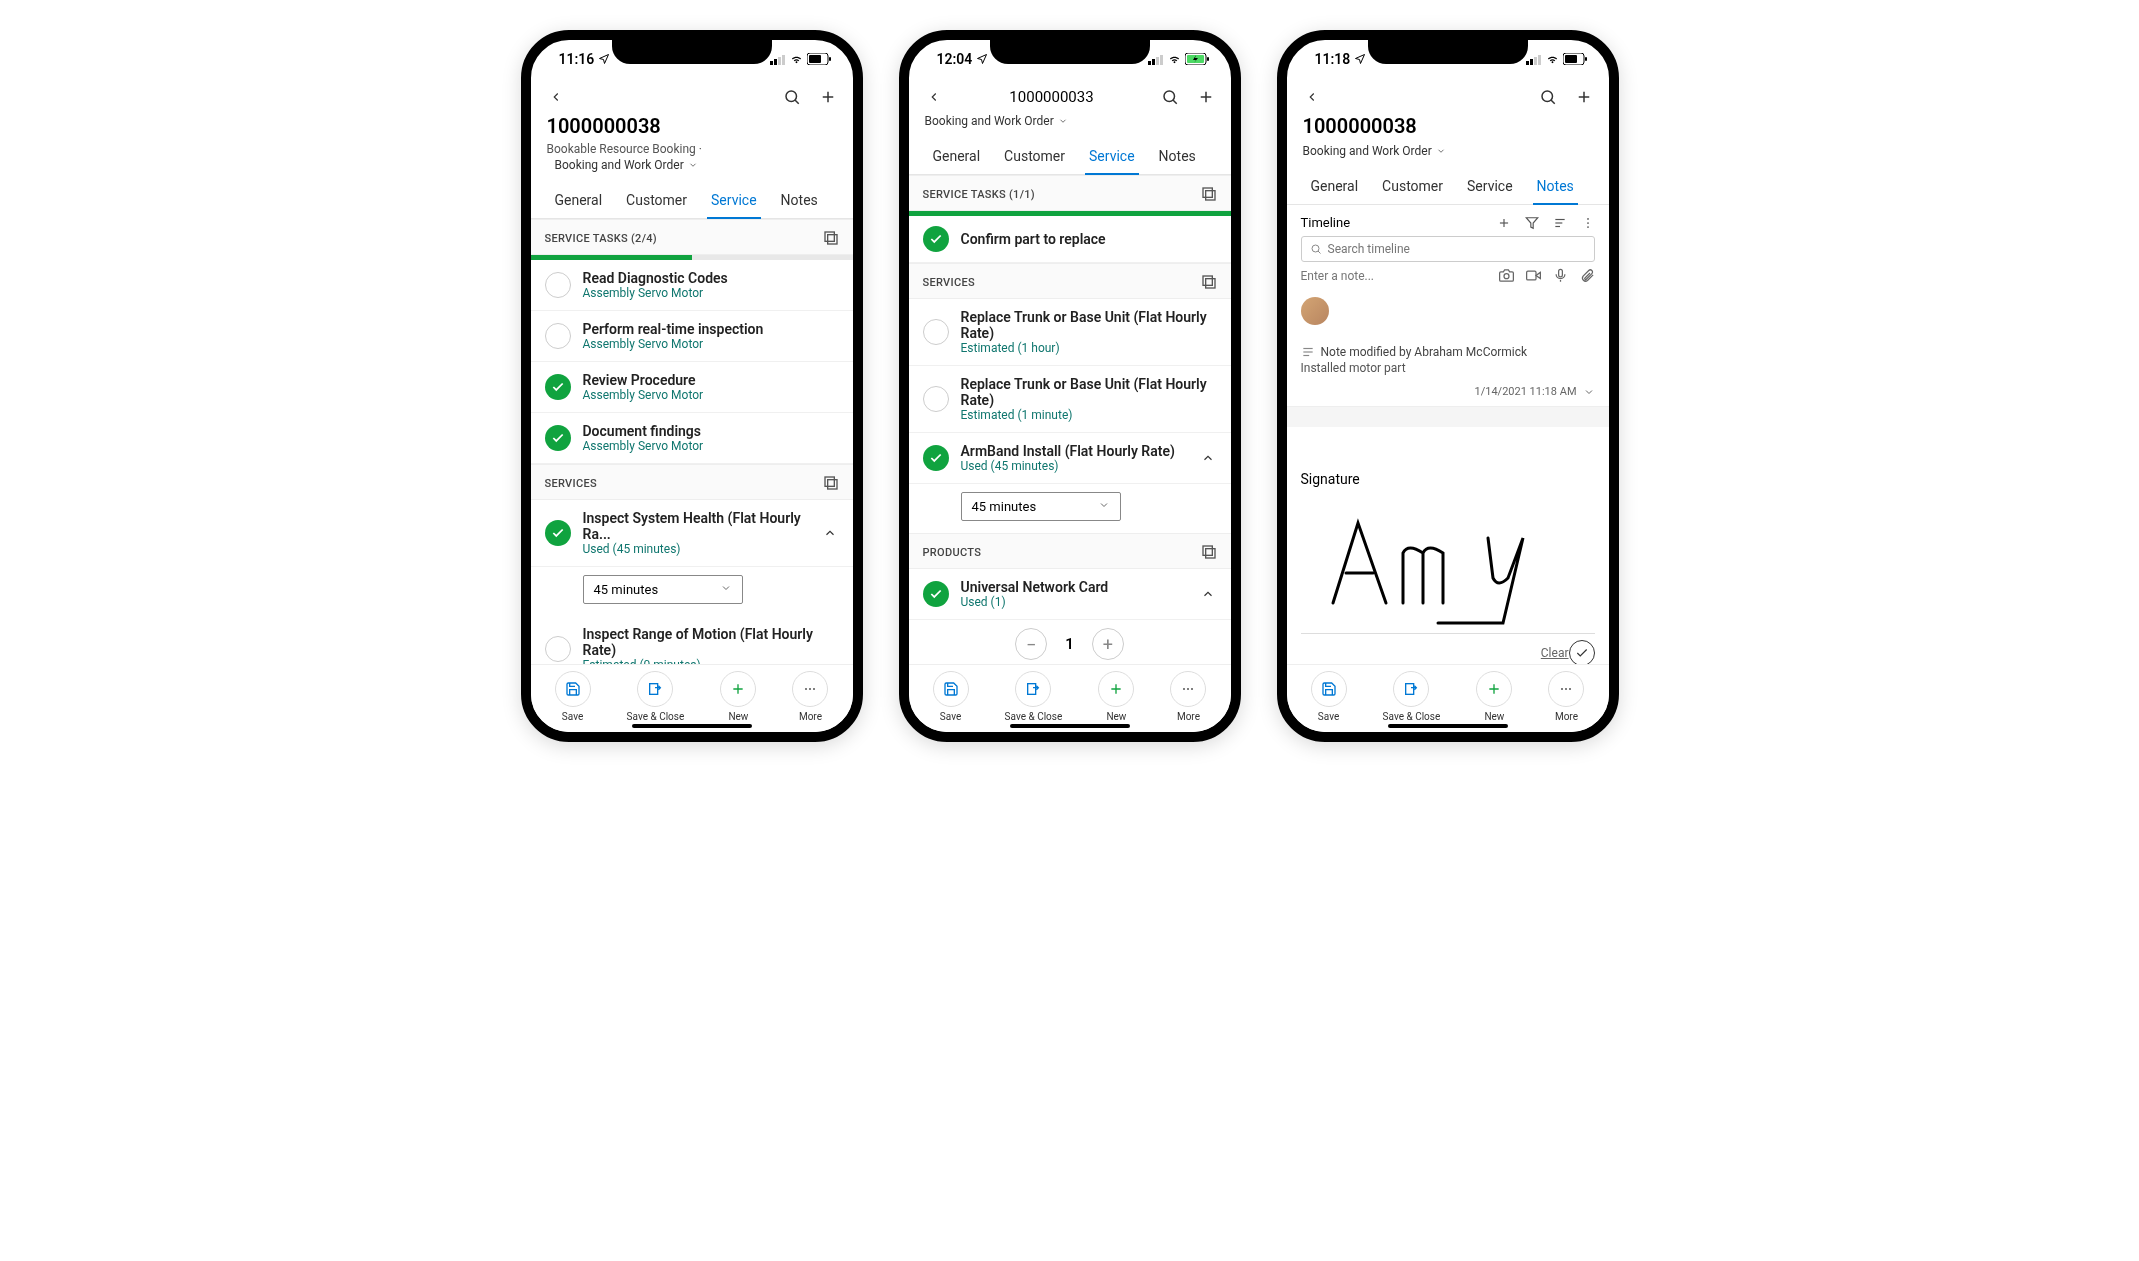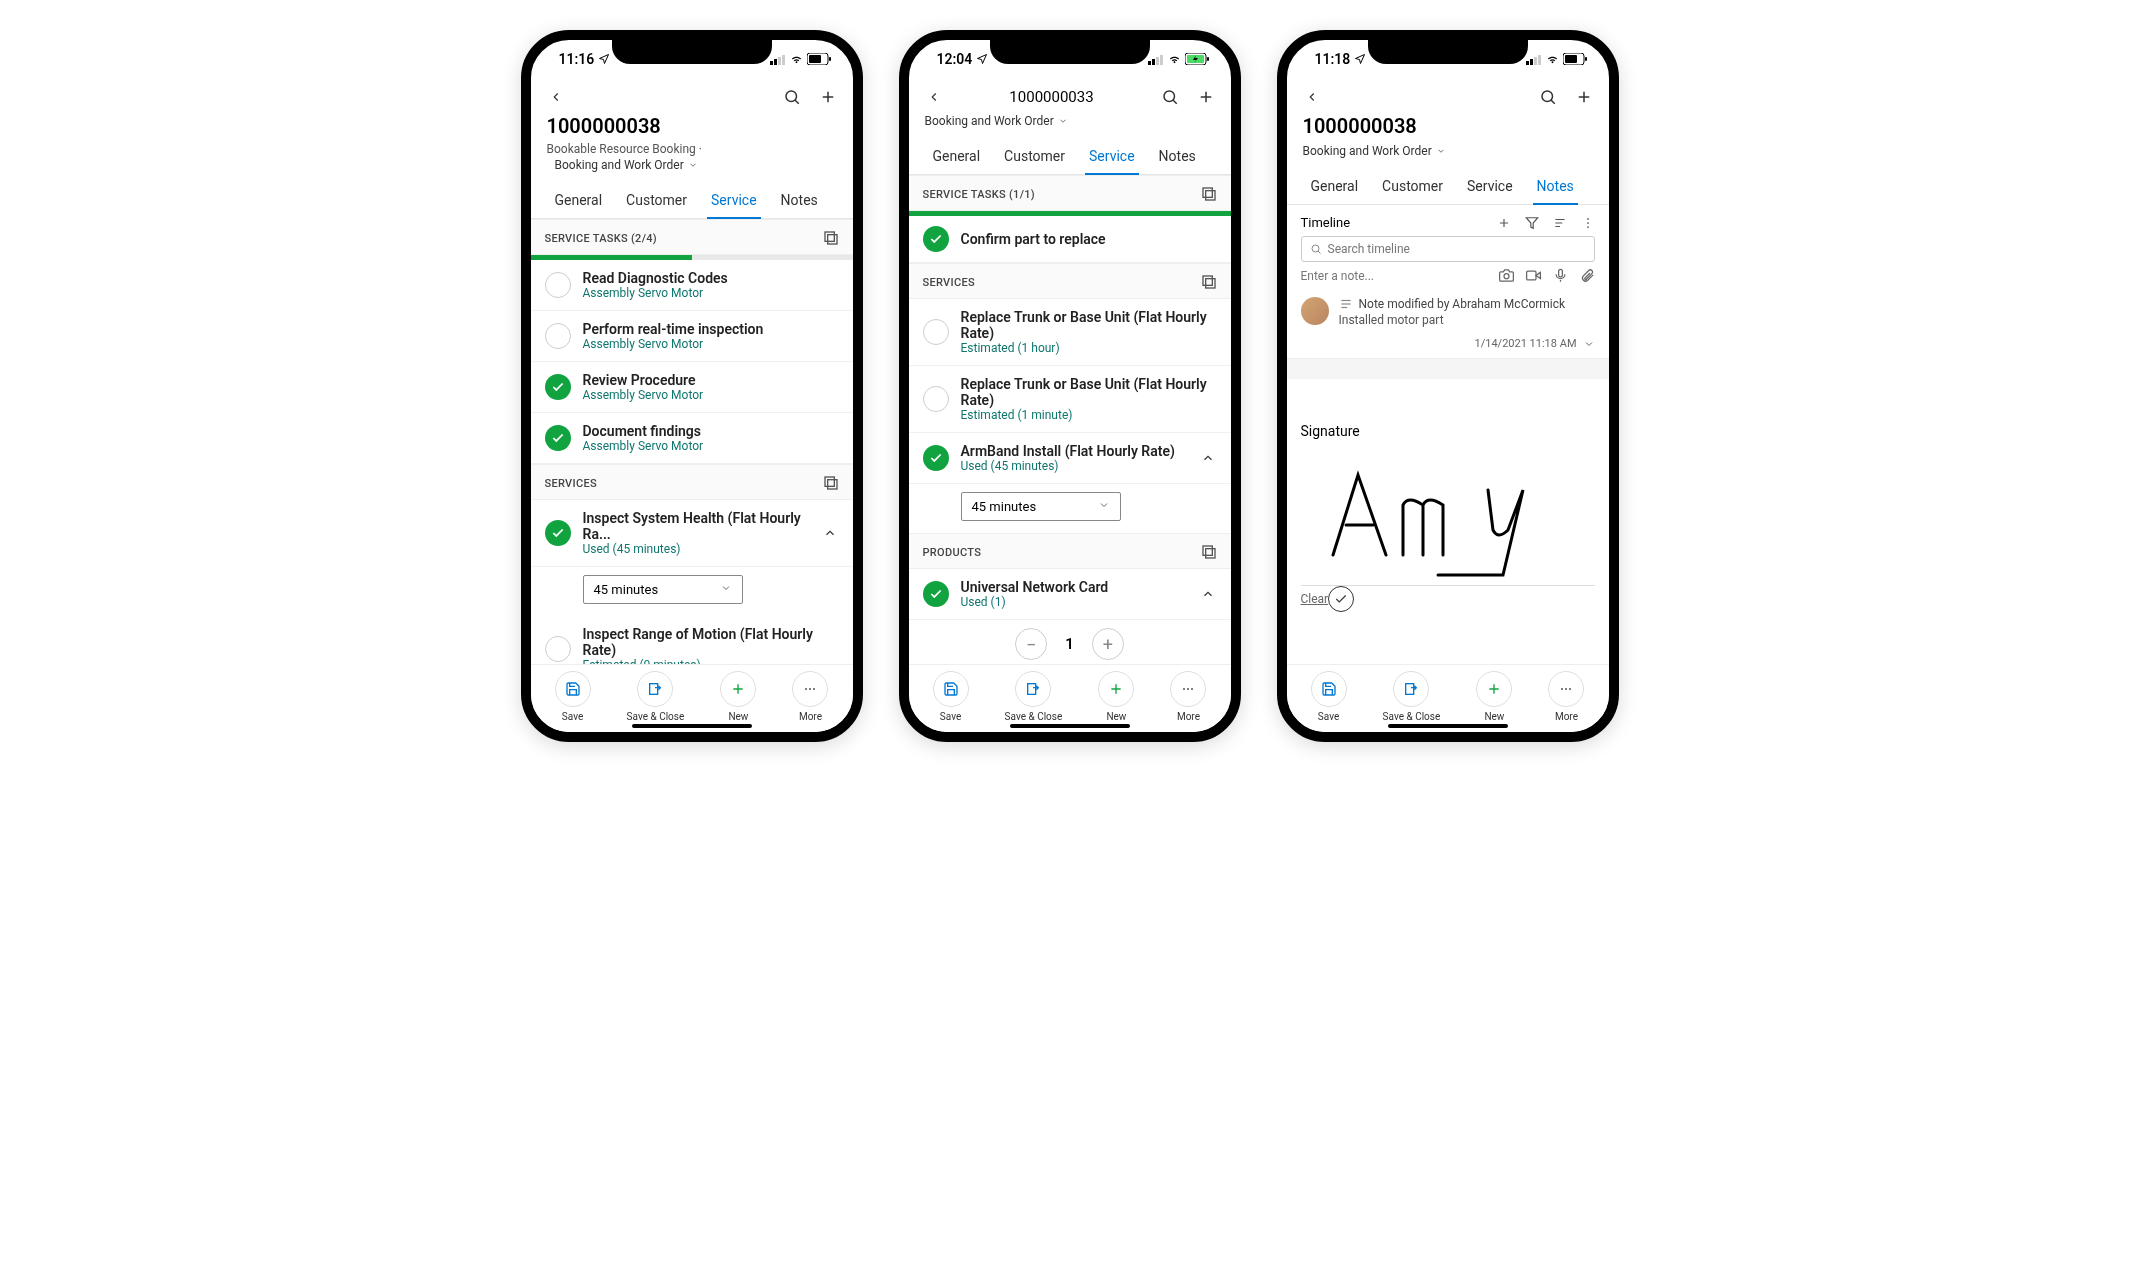--- a/index.html
+++ b/index.html
@@ -250,22 +250,23 @@
     display: flex;
     align-items: center;
     justify-content: space-between;
     padding: 6px 14px;
     font-size: 12px;
     color: #777;
   }
   .note-icons { display: flex; gap: 12px; color: #666; }
   .note-item {
     display: flex;
-    gap: 10px;
+    gap: 20px;
     padding: 8px 14px 10px;
+    flex-direction: column;
   }
   .avatar {
     width: 28px;
     height: 28px;
     border-radius: 50%;
     background: linear-gradient(135deg,#d4a574,#b88560);
     flex-shrink: 0;
   }
   .note-body { flex: 1; font-size: 12px; }
   .note-body .nt { color: #444; }
@@ -283,23 +284,24 @@
   .sig-section {
     padding: 14px;
   }
   .sig-label { font-size: 14px; margin-bottom: 6px; margin-top: 30px; }
   .sig-canvas {
     height: 140px;
     position: relative;
   }
   .sig-bottom {
     display: flex;
-    justify-content: flex-start;
+    justify-content: flex-end;
     align-items: center;
     border-top: 1px solid #ddd;
+    padding-top: 6px;
   }
   .clear-btn {
     font-size: 12px;
     color: #666;
     text-decoration: underline;
     cursor: pointer;
   }
   .confirm-circle {
     width: 26px;
     height: 26px;

